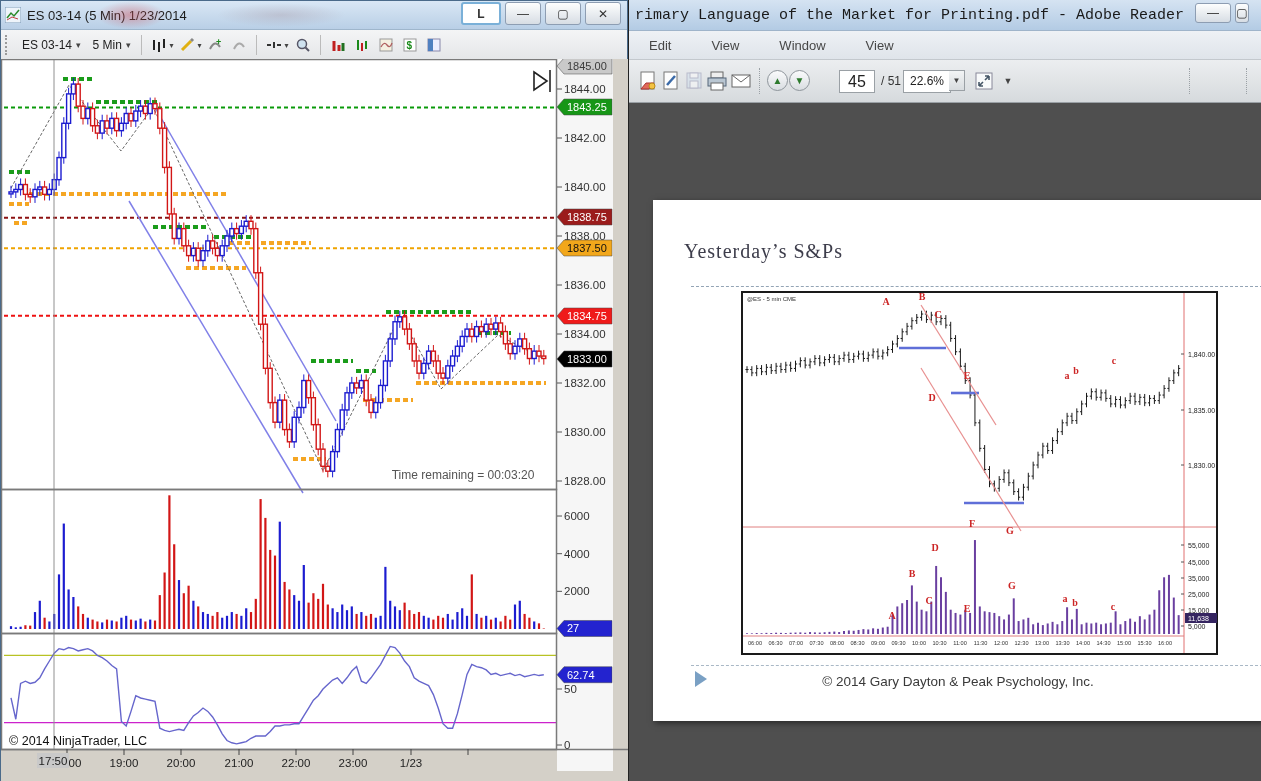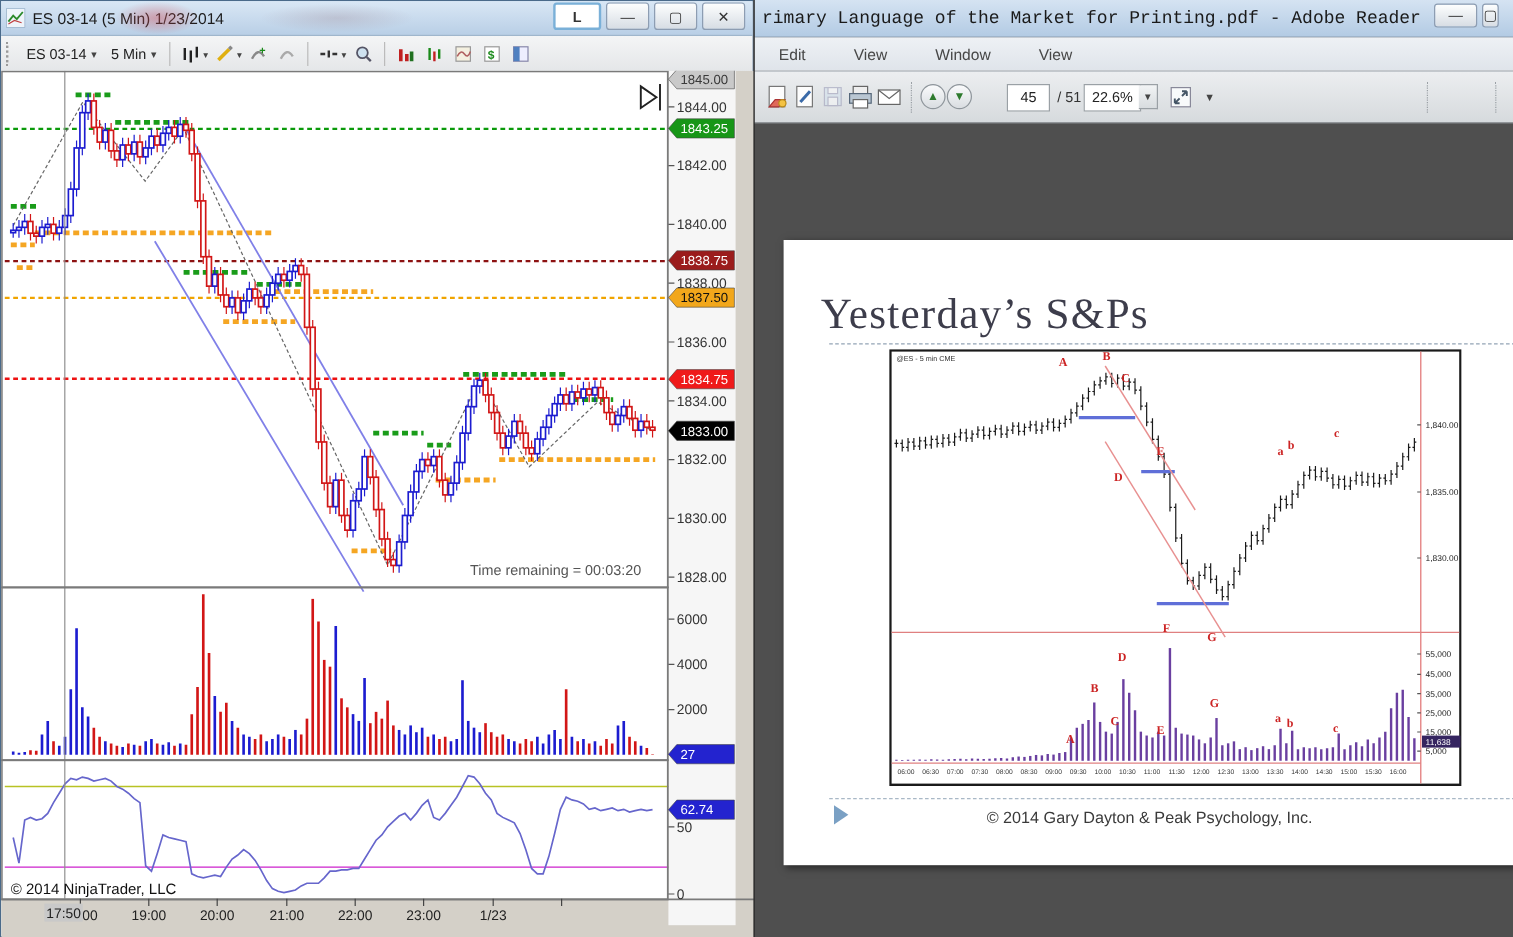--- a/index.html
+++ b/index.html
@@ -38,34 +38,34 @@
   #ar-menubar{height:28px;background:linear-gradient(#eef1f5,#dfe4ea);display:flex;align-items:center;
     font-size:13px;color:#474747;border-bottom:1px solid #c3c8cd;}
   .mitem{padding:4px 20px;}
   #ar-toolbar{position:relative;height:42px;background:linear-gradient(#eceef0,#d6dadd);
     border-bottom:1px solid #9aa0a5;}
   .aico{position:absolute;top:9px;width:22px;height:24px;display:flex;align-items:center;justify-content:center;}
   .circbtn{position:absolute;top:10px;width:21px;height:21px;border-radius:50%;
     border:1px solid #8e959b;background:linear-gradient(#fafbfc,#d9dde1);
     display:flex;align-items:center;justify-content:center;font-size:10px;color:#2d7a2d;padding:0;}
   .pagebox{position:absolute;left:210px;top:10px;width:34px;height:21px;background:#fff;
-    border:1px solid #9aa0a5;font-size:12px;color:#222;text-align:center;line-height:21px;}
+    border:1px solid #9aa0a5;font-size:16px;color:#222;text-align:center;line-height:21px;}
   .pagecount{position:absolute;left:252px;top:14px;font-size:12px;color:#333;}
   .zoombox{position:absolute;left:274px;top:10px;width:46px;height:21px;background:#fff;
     border:1px solid #9aa0a5;font-size:12px;color:#222;text-align:center;line-height:21px;}
   .zoomcaret{position:absolute;left:320px;top:10px;width:16px;height:21px;border:1px solid #9aa0a5;
     border-left:none;background:linear-gradient(#f2f4f5,#d8dcdf);font-size:8px;color:#444;
     display:flex;align-items:center;justify-content:center;padding:0;}
   .tb-text{position:absolute;top:0;font-size:13px;font-weight:bold;color:#1f5d9e;background:none;border:none;padding:0;margin-top:44px;}
   .dotsep{position:absolute;top:8px;width:1px;height:26px;border-left:1px dotted #9aa0a5;}
   #ar-doc{position:relative;height:681px;background:#4f4f4f;overflow:hidden;}
   #ar-page{position:absolute;left:24px;top:97px;width:610px;height:521px;background:#fff;
     box-shadow:2px 2px 6px rgba(0,0,0,.5);}
   .pdf-title{position:absolute;left:31px;top:40px;font-family:"Liberation Serif",serif;
-    font-size:36px;color:#3d3d4b;letter-spacing:1px;}
+    font-size:20px;color:#3d3d4b;letter-spacing:1px;}
   .pdf-underline{position:absolute;left:38px;top:86px;right:0;border-top:1px dashed #93a4b5;}
   #pdf-chart{position:absolute;left:88px;top:91px;}
   .pdf-footline{position:absolute;left:38px;top:465px;right:0;border-top:1px dashed #a9b8c6;}
   .nav-arrow{position:absolute;left:42px;top:471px;width:0;height:0;
     border-left:12px solid #7aa0c4;border-top:8px solid transparent;border-bottom:8px solid transparent;}
   .pdf-copyright{position:absolute;left:0;top:474px;width:610px;text-align:center;
     font-size:13.5px;color:#3a3a3a;}
 </style>
 </head>
 <body>

